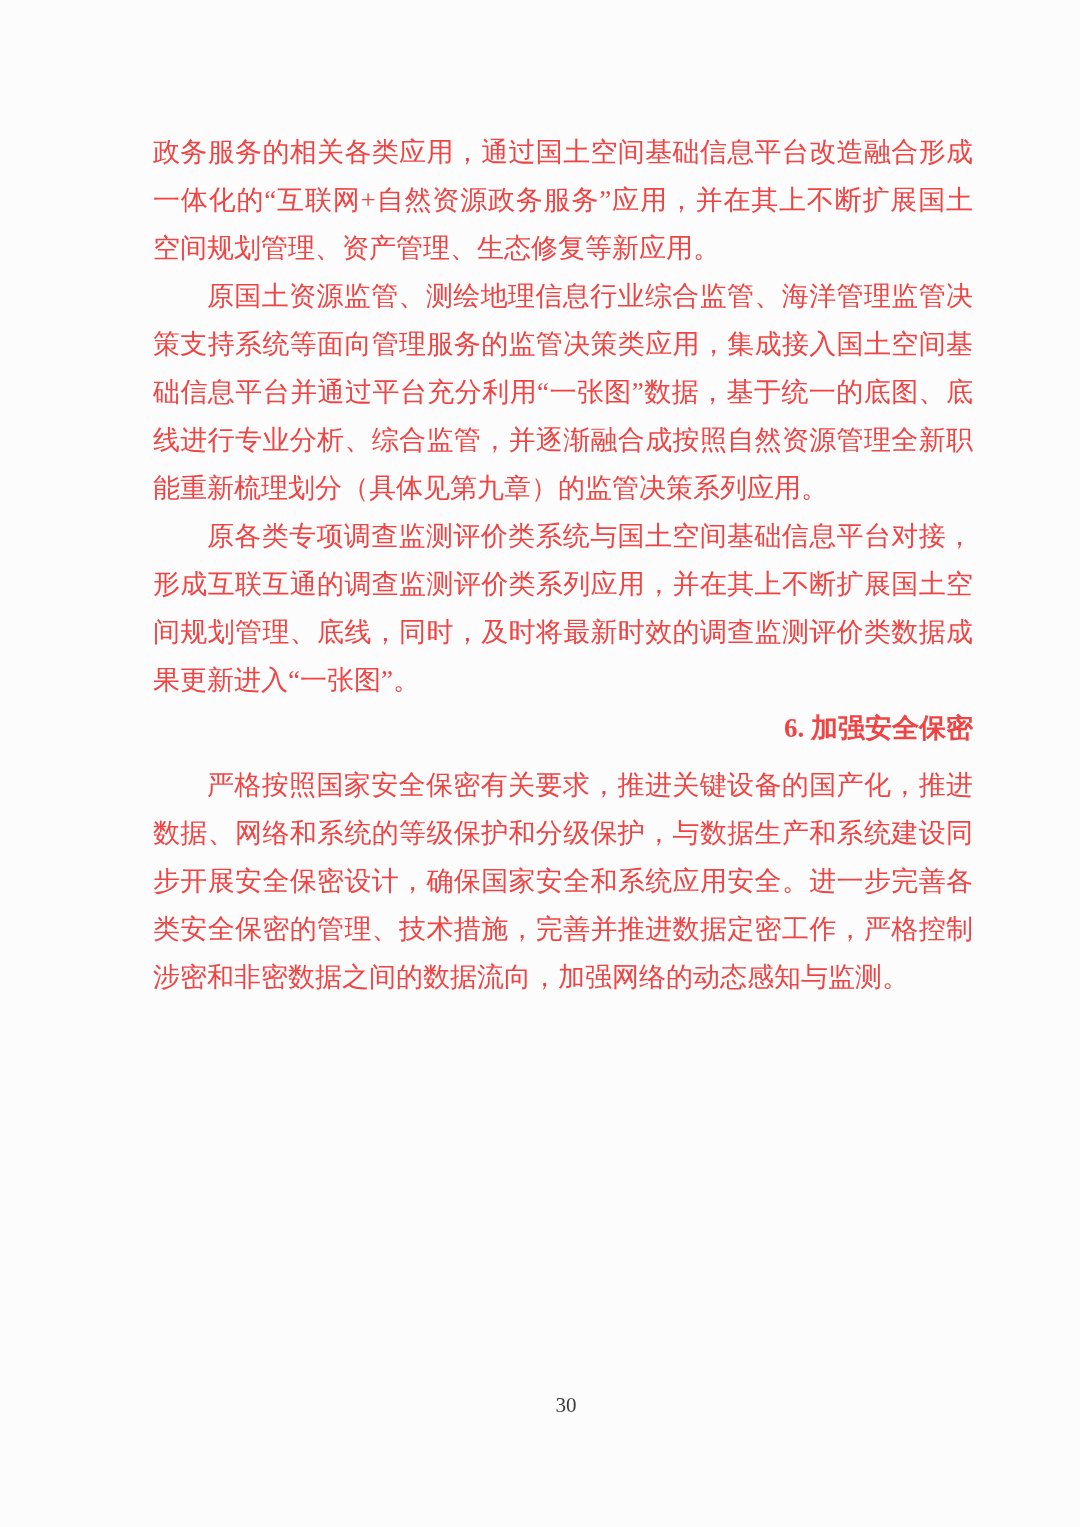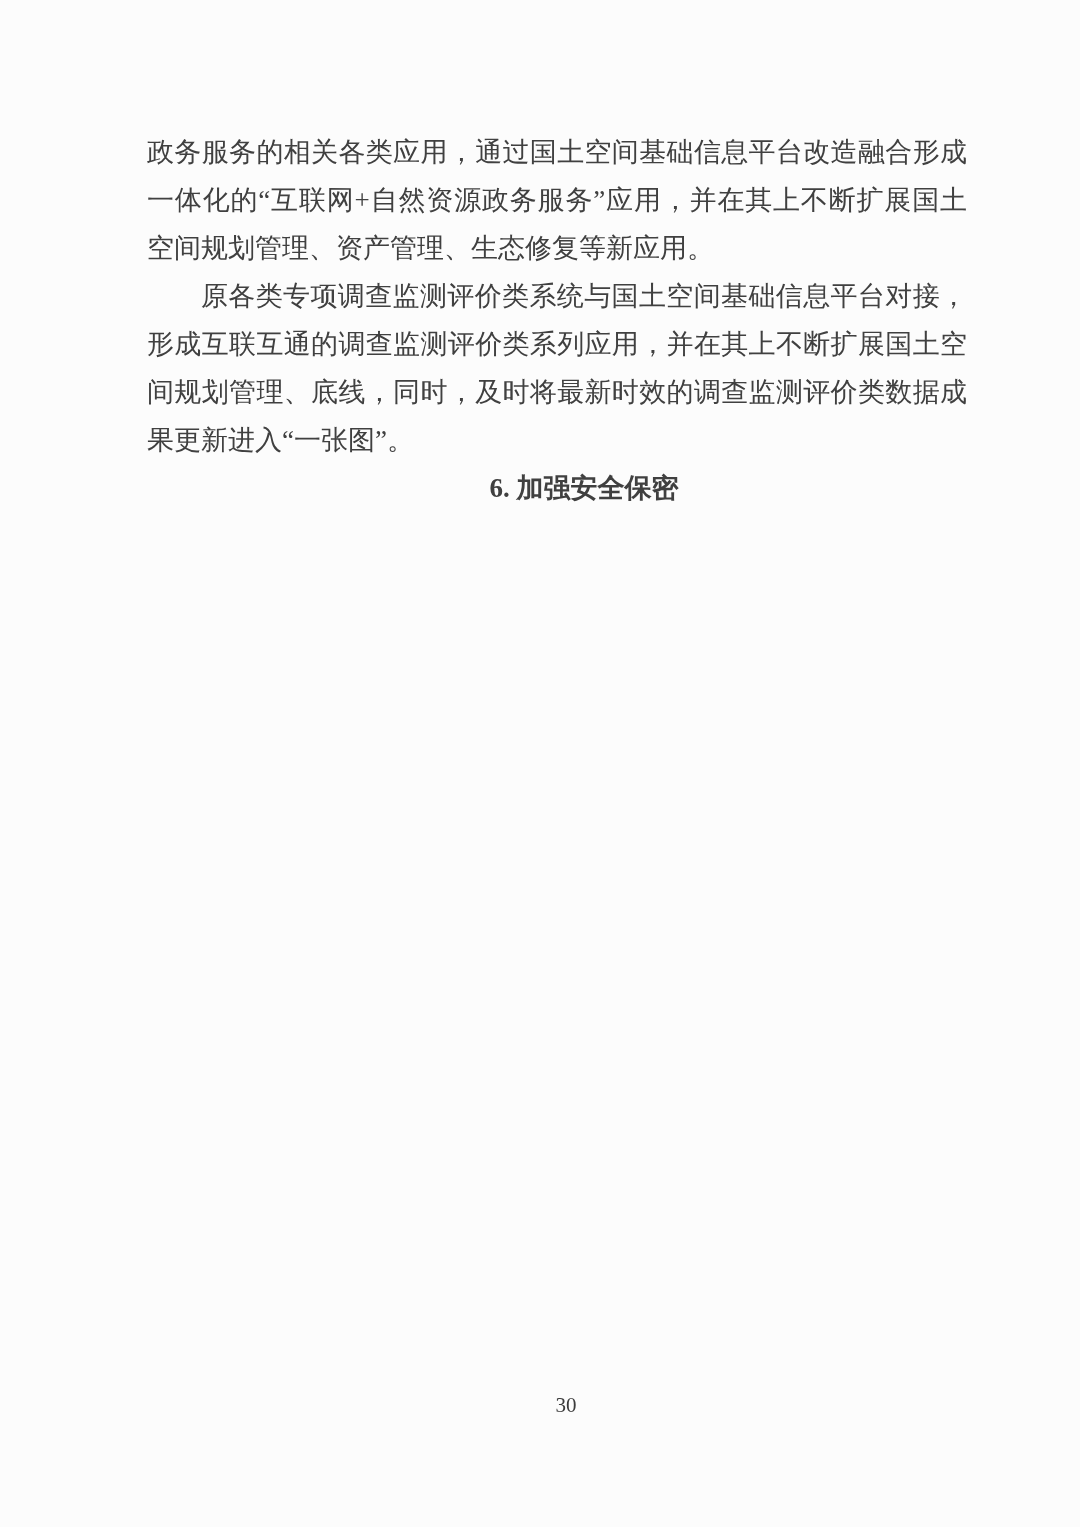--- a/index.html
+++ b/index.html
@@ -10,40 +10,40 @@
   .page {
     position: relative;
     width: 1080px;
     height: 1527px;
     background: #fcfcfc;
     font-family: "Liberation Serif", "DejaVu Serif", serif;
     overflow: hidden;
   }
   .content {
     position: absolute;
-    left: 147px;
+    left: 153px;
     top: 128px;
     width: 820px;
-    color: #404040;
+    color: #ef4444;
     filter: blur(0.3px);
   }
   .content p {
     margin: 0;
     font-size: 27px;
     line-height: 48px;
     text-align: justify;
     text-justify: inter-ideograph;
     letter-spacing: 0;
   }
   .content p.indent {
     text-indent: 2em;
   }
   .content p.heading {
     font-weight: bold;
-    text-align: center;
+    text-align: right;
     margin-bottom: 9px;
   }
   .page-number {
     position: absolute;
     top: 1393px;
     left: 0;
     width: 100%;
     text-align: center;
     font-size: 21px;
     line-height: 25px;
@@ -53,19 +53,21 @@
   }
 </style>
 </head>
 <body>
 
 <div class="page">
 
   <div class="content">
 
   <p>政务服务的相关各类应用，通过国土空间基础信息平台改造融合形成一体化的“互联网+自然资源政务服务”应用，并在其上不断扩展国土空间规划管理、资产管理、生态修复等新应用。</p>
+      <p class="indent">原国土资源监管、测绘地理信息行业综合监管、海洋管理监管决策支持系统等面向管理服务的监管决策类应用，集成接入国土空间基础信息平台并通过平台充分利用“一张图”数据，基于统一的底图、底线进行专业分析、综合监管，并逐渐融合成按照自然资源管理全新职能重新梳理划分（具体见第九章）的监管决策系列应用。</p>
       <p class="indent">原各类专项调查监测评价类系统与国土空间基础信息平台对接，形成互联互通的调查监测评价类系列应用，并在其上不断扩展国土空间规划管理、底线，同时，及时将最新时效的调查监测评价类数据成果更新进入“一张图”。</p>
       <p class="heading indent">6. 加强安全保密</p>
+      <p class="indent">严格按照国家安全保密有关要求，推进关键设备的国产化，推进数据、网络和系统的等级保护和分级保护，与数据生产和系统建设同步开展安全保密设计，确保国家安全和系统应用安全。进一步完善各类安全保密的管理、技术措施，完善并推进数据定密工作，严格控制涉密和非密数据之间的数据流向，加强网络的动态感知与监测。</p>
     </div>
 
   <div class="page-number">30</div>
 
 </div>
 
 </body></html>

